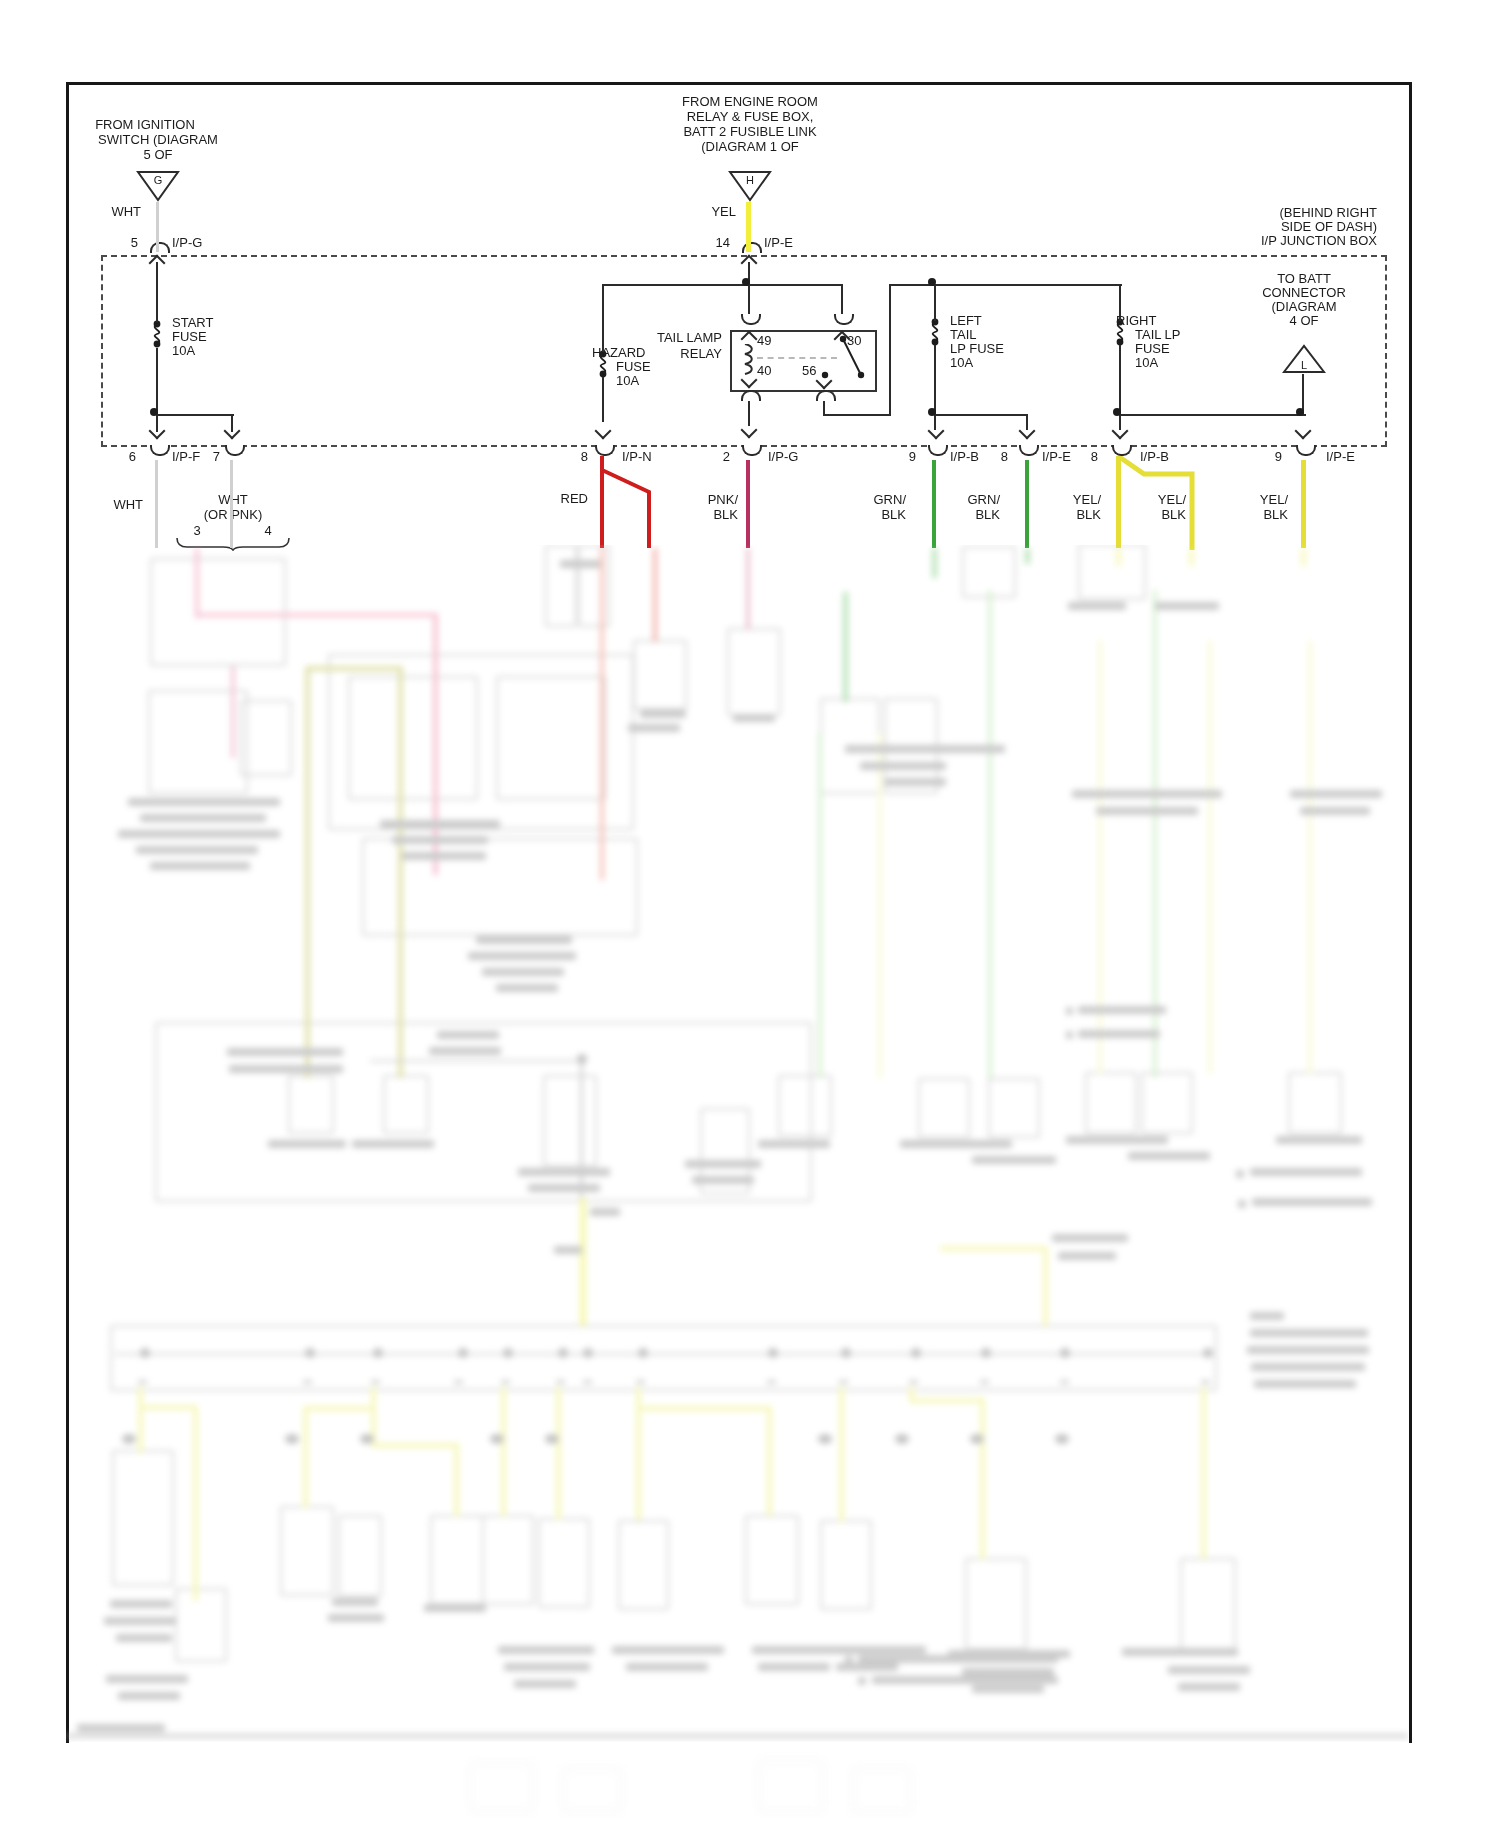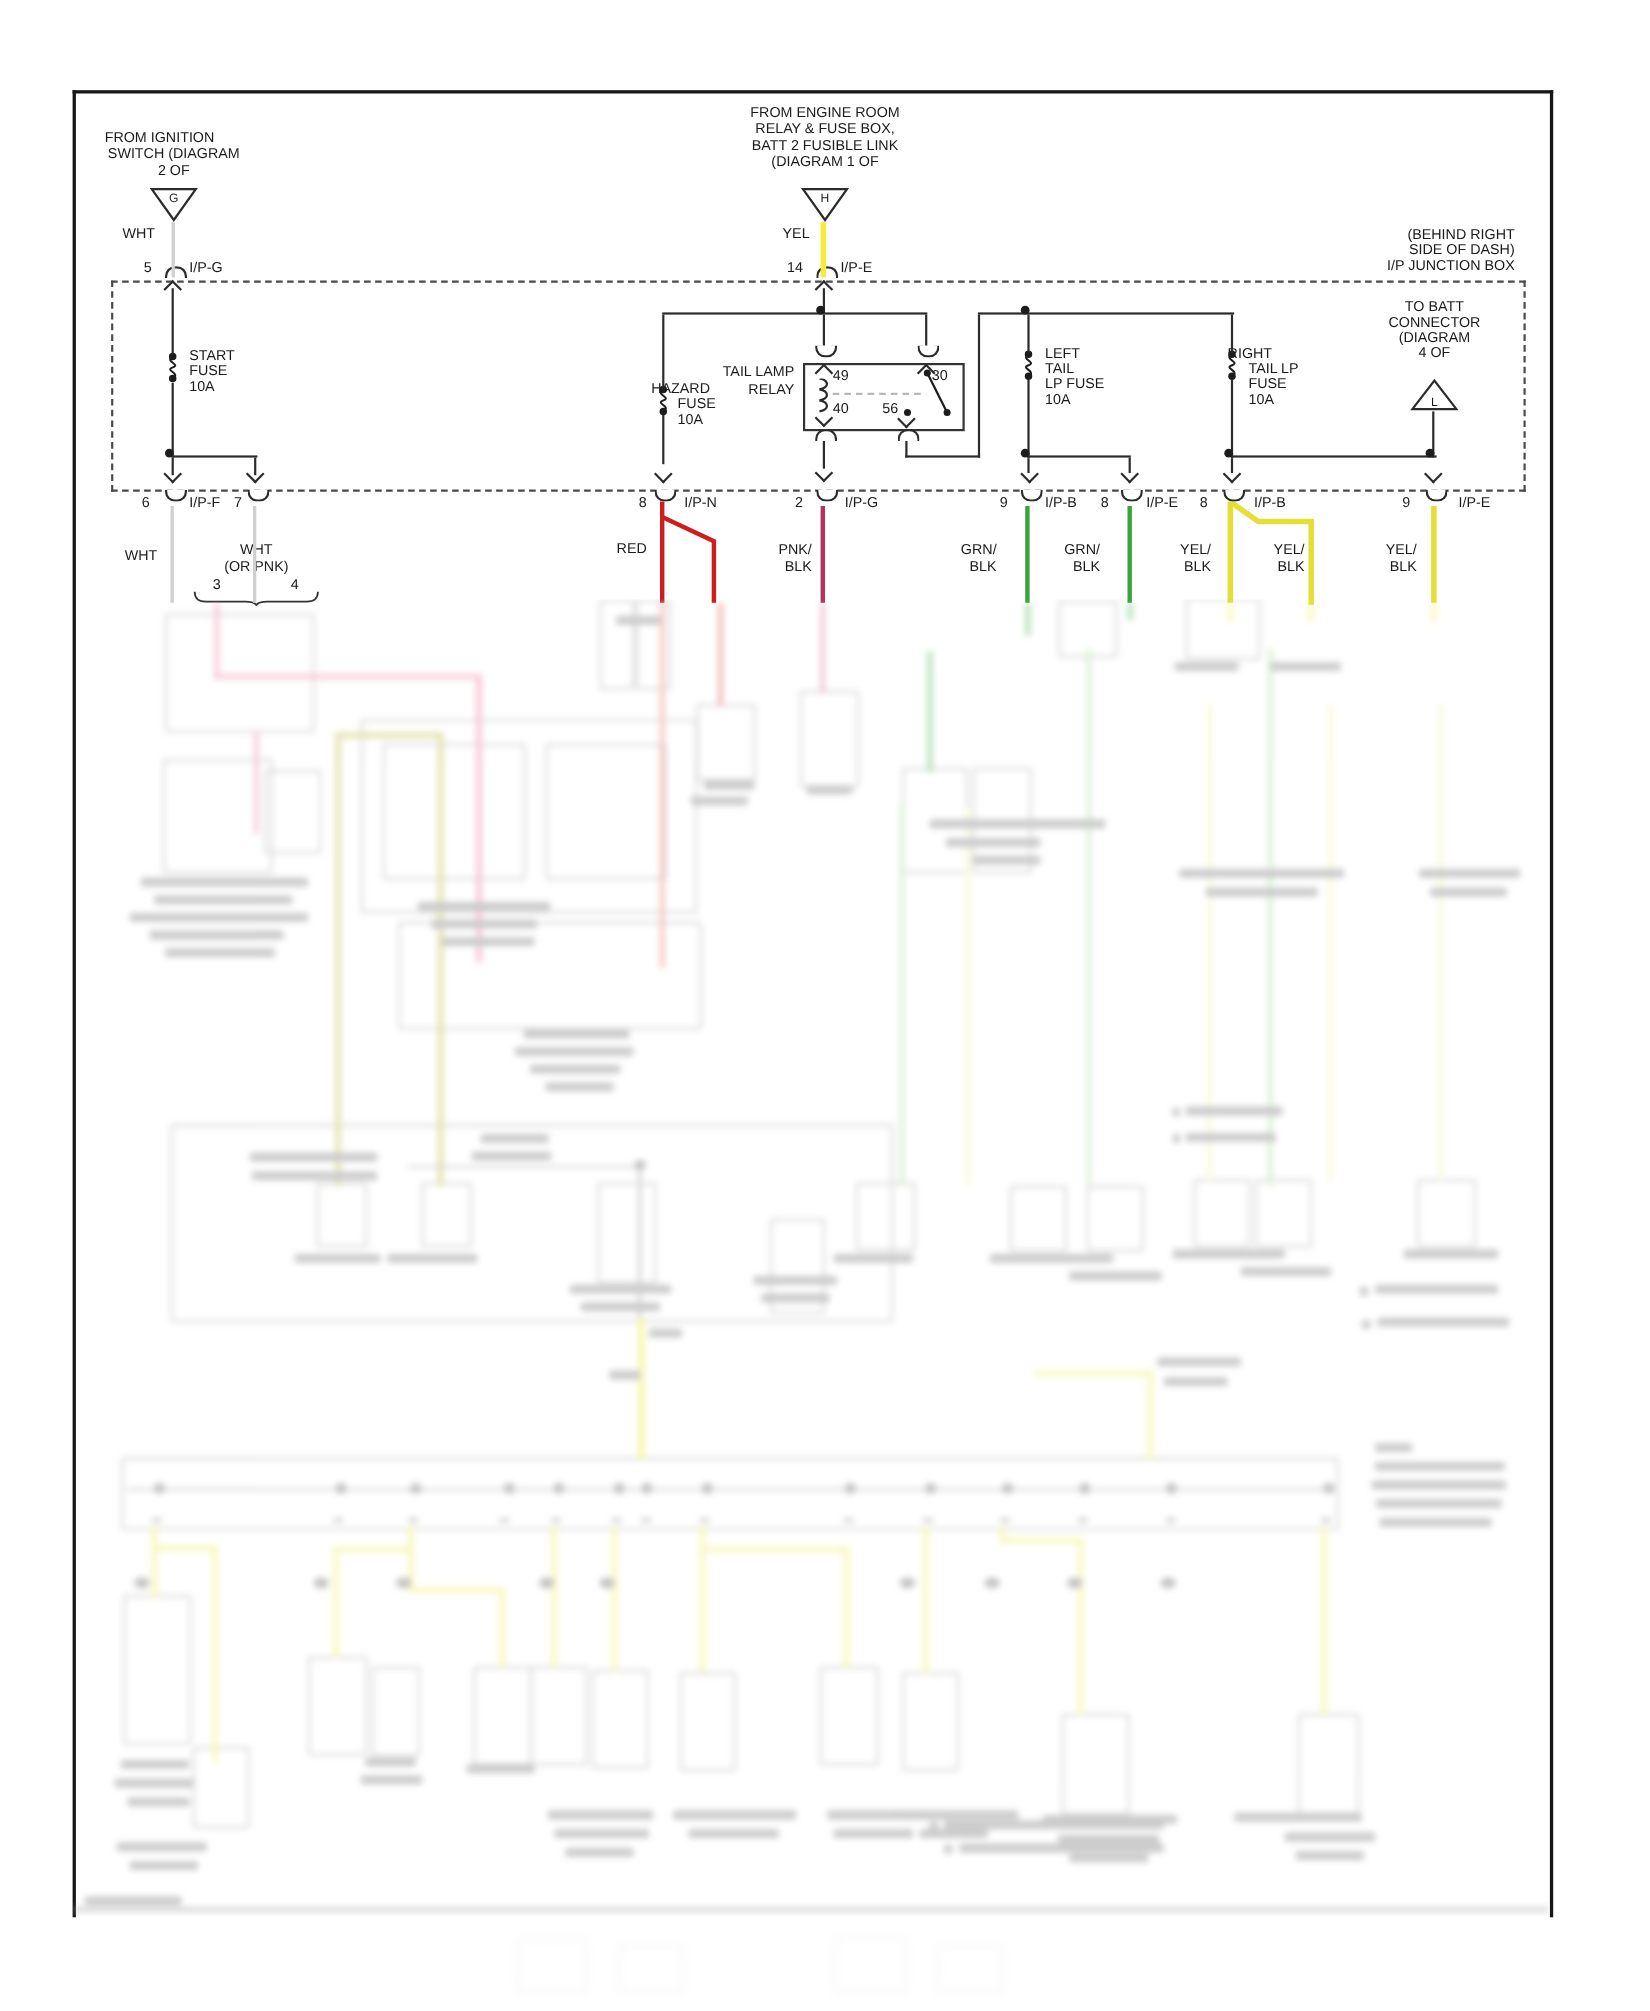--- a/index.html
+++ b/index.html
@@ -36,21 +36,21 @@
 </head>
 <body>
 
 <div id="stage">
 
   <div id="page-border"></div>
   <div id="jbox"></div>
 
   <span class="lbl c" style="left:145px;top:118px">FROM IGNITION</span>
   <span class="lbl c" style="left:158px;top:133px">SWITCH (DIAGRAM</span>
-  <span class="lbl c" style="left:158px;top:148px">2 OF</span>
+  <span class="lbl c" style="left:158px;top:148px">5 OF</span>
   <svg class="abs" style="left:136px;top:170px" width="44" height="32">
     <polygon points="2,2 42,2 22,30" fill="#fff" stroke="#2b2b2b" stroke-width="2"></polygon>
     <text x="22" y="14" text-anchor="middle" font-size="11" fill="#1b1b1b">G</text>
   </svg>
 
   <span class="lbl c" style="left:750px;top:95px">FROM ENGINE ROOM</span>
   <span class="lbl c" style="left:750px;top:110px">RELAY &amp; FUSE BOX,</span>
   <span class="lbl c" style="left:750px;top:125px">BATT 2 FUSIBLE LINK</span>
   <span class="lbl c" style="left:750px;top:140px">(DIAGRAM 1 OF</span>
   <svg class="abs" style="left:728px;top:170px" width="44" height="32">

